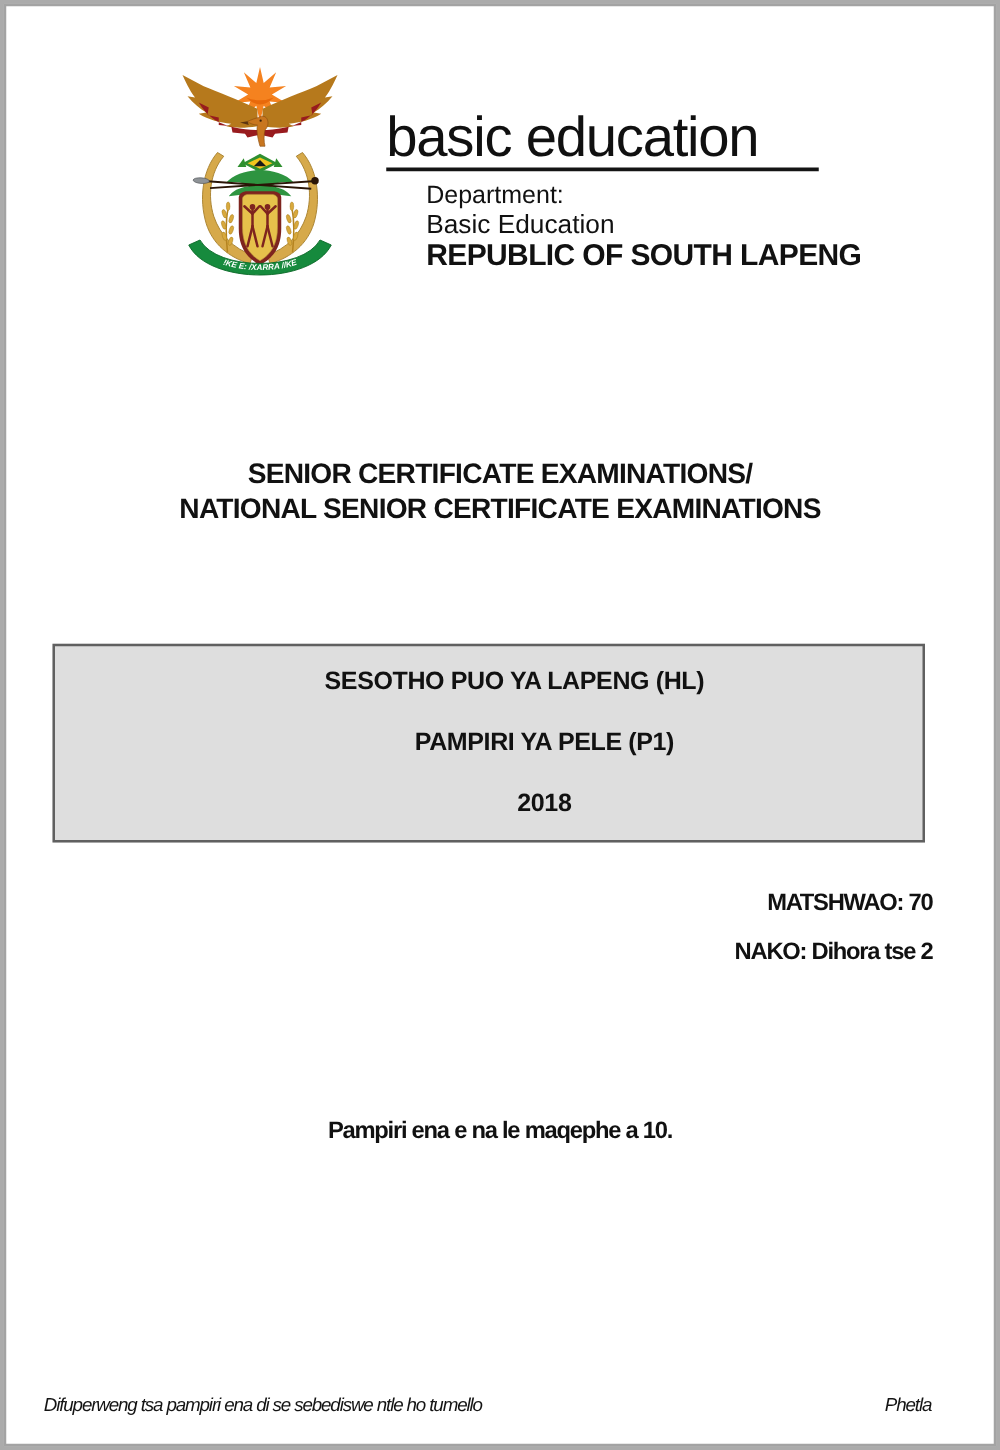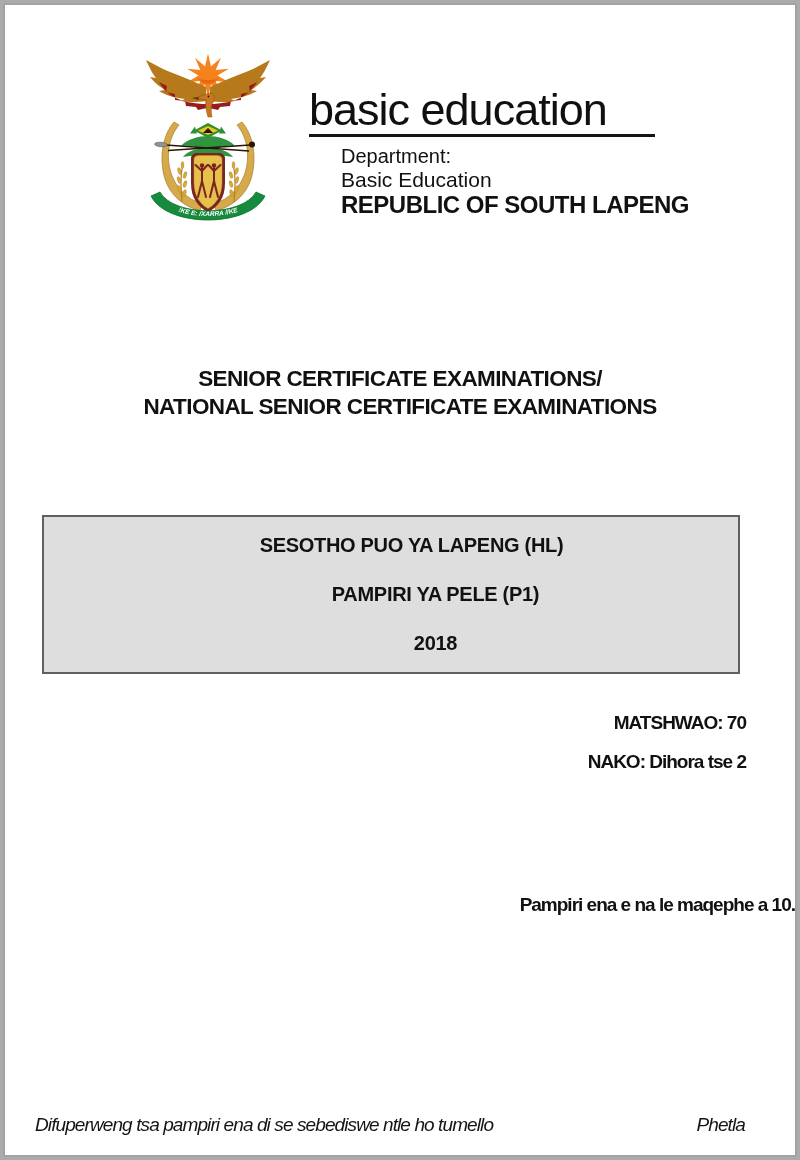--- a/index.html
+++ b/index.html
@@ -47,27 +47,27 @@
   .box-line.first { margin-top:16px; }
   .box-line.next { margin-top:25px;margin-left:48px; }
   .marks {
     position:absolute; right:49px; top:706px;
     text-align:right; font-weight:bold; font-size:19px;
     line-height:23px; letter-spacing:-1px; white-space:nowrap;
   }
   .marks .duration { margin-top:16px; }
   .pages-note {
     position:absolute; left:0; right:0; top:888px;
-    text-align:right; font-weight:bold; font-size:19px;
+    text-align:center; font-weight:bold; font-size:19px;
     line-height:23px; letter-spacing:-1px;
   }
   .footer {
     position:absolute; left:30px; right:50px; top:1110px;
     display:flex; justify-content:space-between; align-items:baseline;
-    font-style:italic; font-size:19px; line-height:20px; letter-spacing:-0.9px;
+    font-style:italic; font-size:15px; line-height:20px; letter-spacing:-0.9px;
     color:#141414;
   }
 </style>
 </head>
 <body>
 
 <div class="page">
   <div class="frame"></div>
   <div class="content">
 

